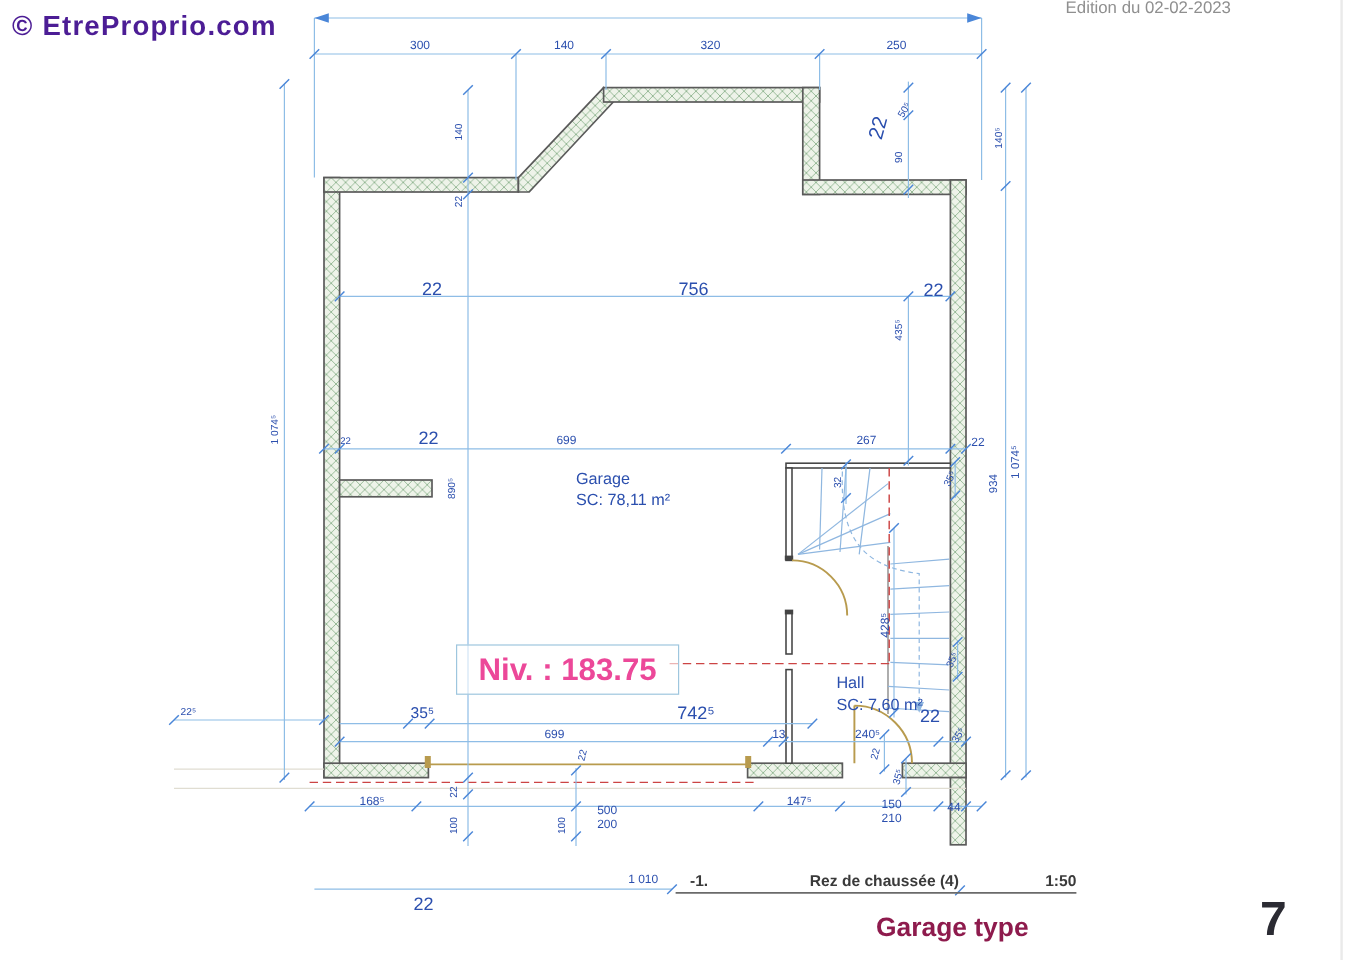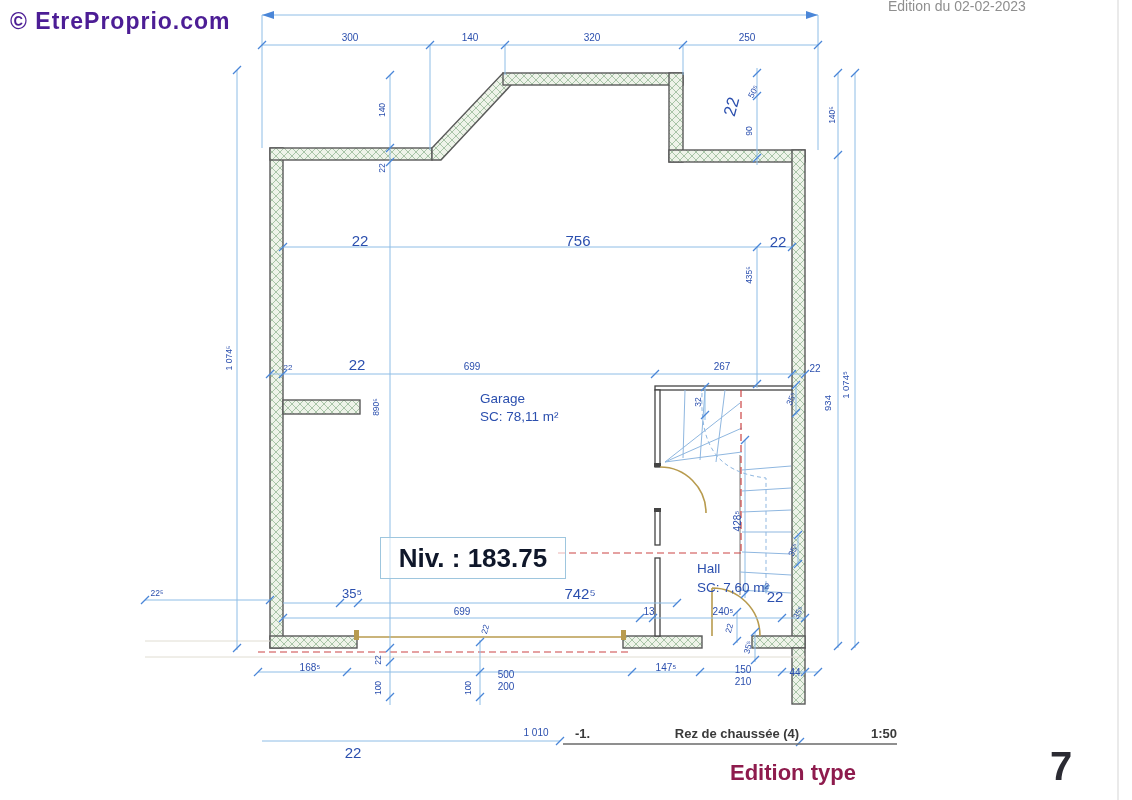--- a/index.html
+++ b/index.html
@@ -16,21 +16,21 @@
   .tk{stroke:#4a86d8;stroke-width:1.2;}
   .dl{stroke:#8ebde6;stroke-width:1;fill:none;}
   .stair{stroke:#8fb7e0;stroke-width:1;fill:none;}
   .reddash{stroke:#cc4444;stroke-width:1.2;stroke-dasharray:7 4;fill:none;}
   .door{stroke:#b89b4e;stroke-width:1.6;fill:none;}
   .watermark{position:absolute;left:10px;top:8px;color:#4c1d95;font-size:23px;
              font-weight:bold;letter-spacing:1px;}
   .edition{position:absolute;left:888px;top:-2px;color:#8f8f8f;font-size:14px;}
   .nivbox{position:absolute;left:380px;top:537px;width:184px;height:40px;
           border:1px solid #9ec6de;display:flex;align-items:center;justify-content:center;
-          color:#0f172a;font-size:26px;font-weight:bold;background:rgba(255,255,255,.6);}
+          color:#ec4899;font-size:26px;font-weight:bold;background:rgba(255,255,255,.6);}
   .maison{position:absolute;left:730px;top:760px;color:#8e1b4d;font-size:22px;font-weight:bold;}
   .pagenum{position:absolute;left:1050px;top:744px;color:#2b2b33;font-size:40px;font-weight:bold;}
   .scanline{position:absolute;left:1117px;top:0;width:2px;height:800px;background:#eaeaea;}
 </style>
 </head>
 <body>
 
 <div class="page">
 
   <div class="watermark">© EtreProprio.com</div>
@@ -282,16 +282,16 @@
 
     <g>
       <line x1="563" y1="744" x2="897" y2="744" stroke="#6a6a6a" stroke-width="1.4"></line>
       <text class="tb" x="575" y="738" text-anchor="start">-1.</text>
       <text class="tb" x="737" y="738" text-anchor="middle">Rez de chaussée (4)</text>
       <text class="tb" x="897" y="738" text-anchor="end">1:50</text>
     </g>
   </svg>
 
   <div class="nivbox">Niv. : 183.75</div>
-  <div class="maison">Edition type</div>
+  <div class="maison">Garage type</div>
   <div class="pagenum">7</div>
   <div class="scanline"></div>
 </div>
 
 </body></html>

